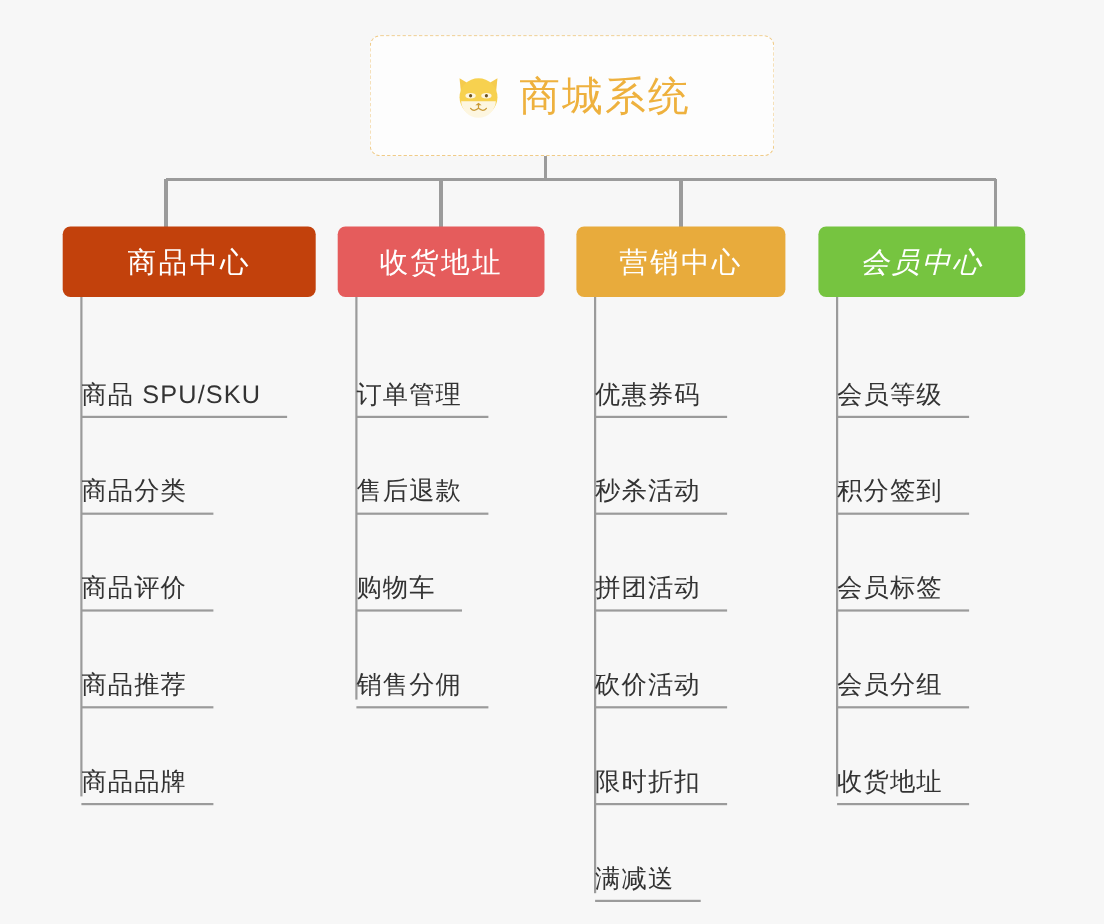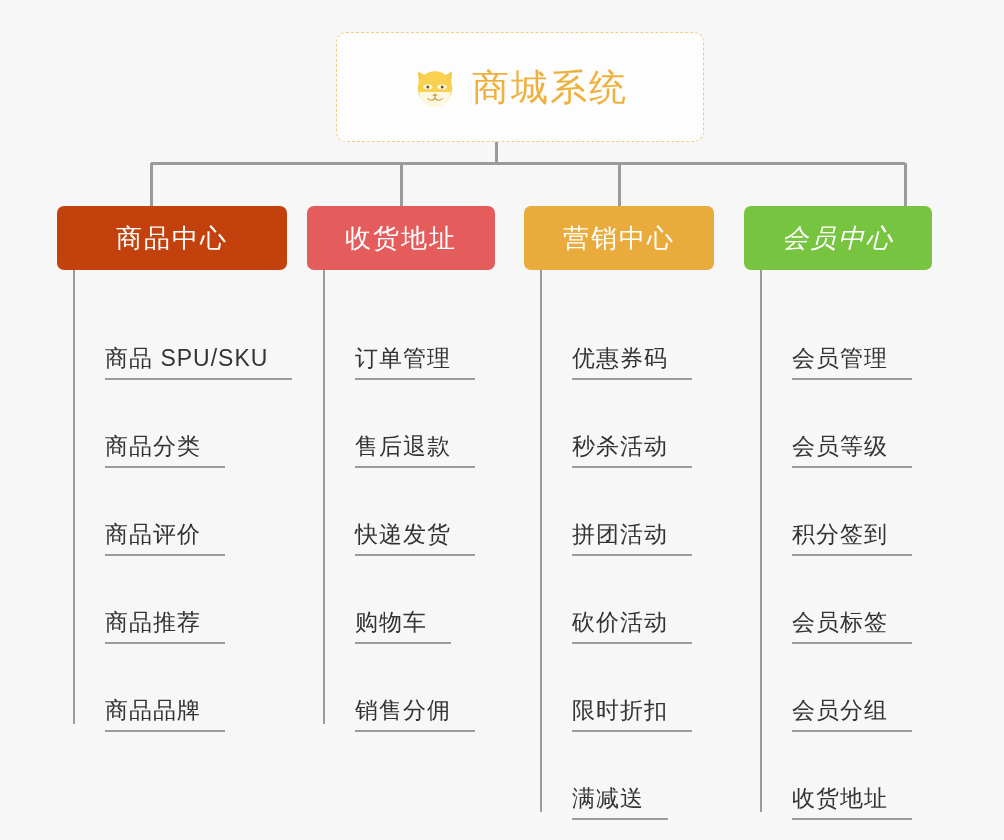--- a/index.html
+++ b/index.html
@@ -94,21 +94,21 @@
     width: 2px;
     background: #9b9b9b;
   }
 
   .item {
     position: relative;
     height: 88px;
     box-sizing: border-box;
     display: flex;
     align-items: flex-end;
-    padding-left: 32px;
+    padding-left: 1px;
   }
   .item-label {
     font-size: 23px;
     color: #333333;
     line-height: 1.25;
     white-space: nowrap;
     padding-bottom: 5px;
     border-bottom: 2px solid #9b9b9b;
     padding-right: 24px;
     letter-spacing: 1px;
@@ -196,23 +196,20 @@
       <span>收货地址</span>
     </div>
     <div class="items">
       <div class="item">
           <span class="item-label">订单管理</span>
         </div>
       <div class="item">
           <span class="item-label">售后退款</span>
         </div>
       <div class="item">
-          <span class="item-label">快递发货</span>
-        </div>
-      <div class="item">
           <span class="item-label">购物车</span>
         </div>
       <div class="item">
           <span class="item-label">销售分佣</span>
         </div>
     </div>
   </div>
 
   <div class="branch col-2">
     <div class="branch-header">
@@ -239,23 +236,20 @@
         </div>
     </div>
   </div>
 
   <div class="branch col-3">
     <div class="branch-header">
       <span>会员中心</span>
     </div>
     <div class="items">
       <div class="item">
-          <span class="item-label">会员管理</span>
-        </div>
-      <div class="item">
           <span class="item-label">会员等级</span>
         </div>
       <div class="item">
           <span class="item-label">积分签到</span>
         </div>
       <div class="item">
           <span class="item-label">会员标签</span>
         </div>
       <div class="item">
           <span class="item-label">会员分组</span>

